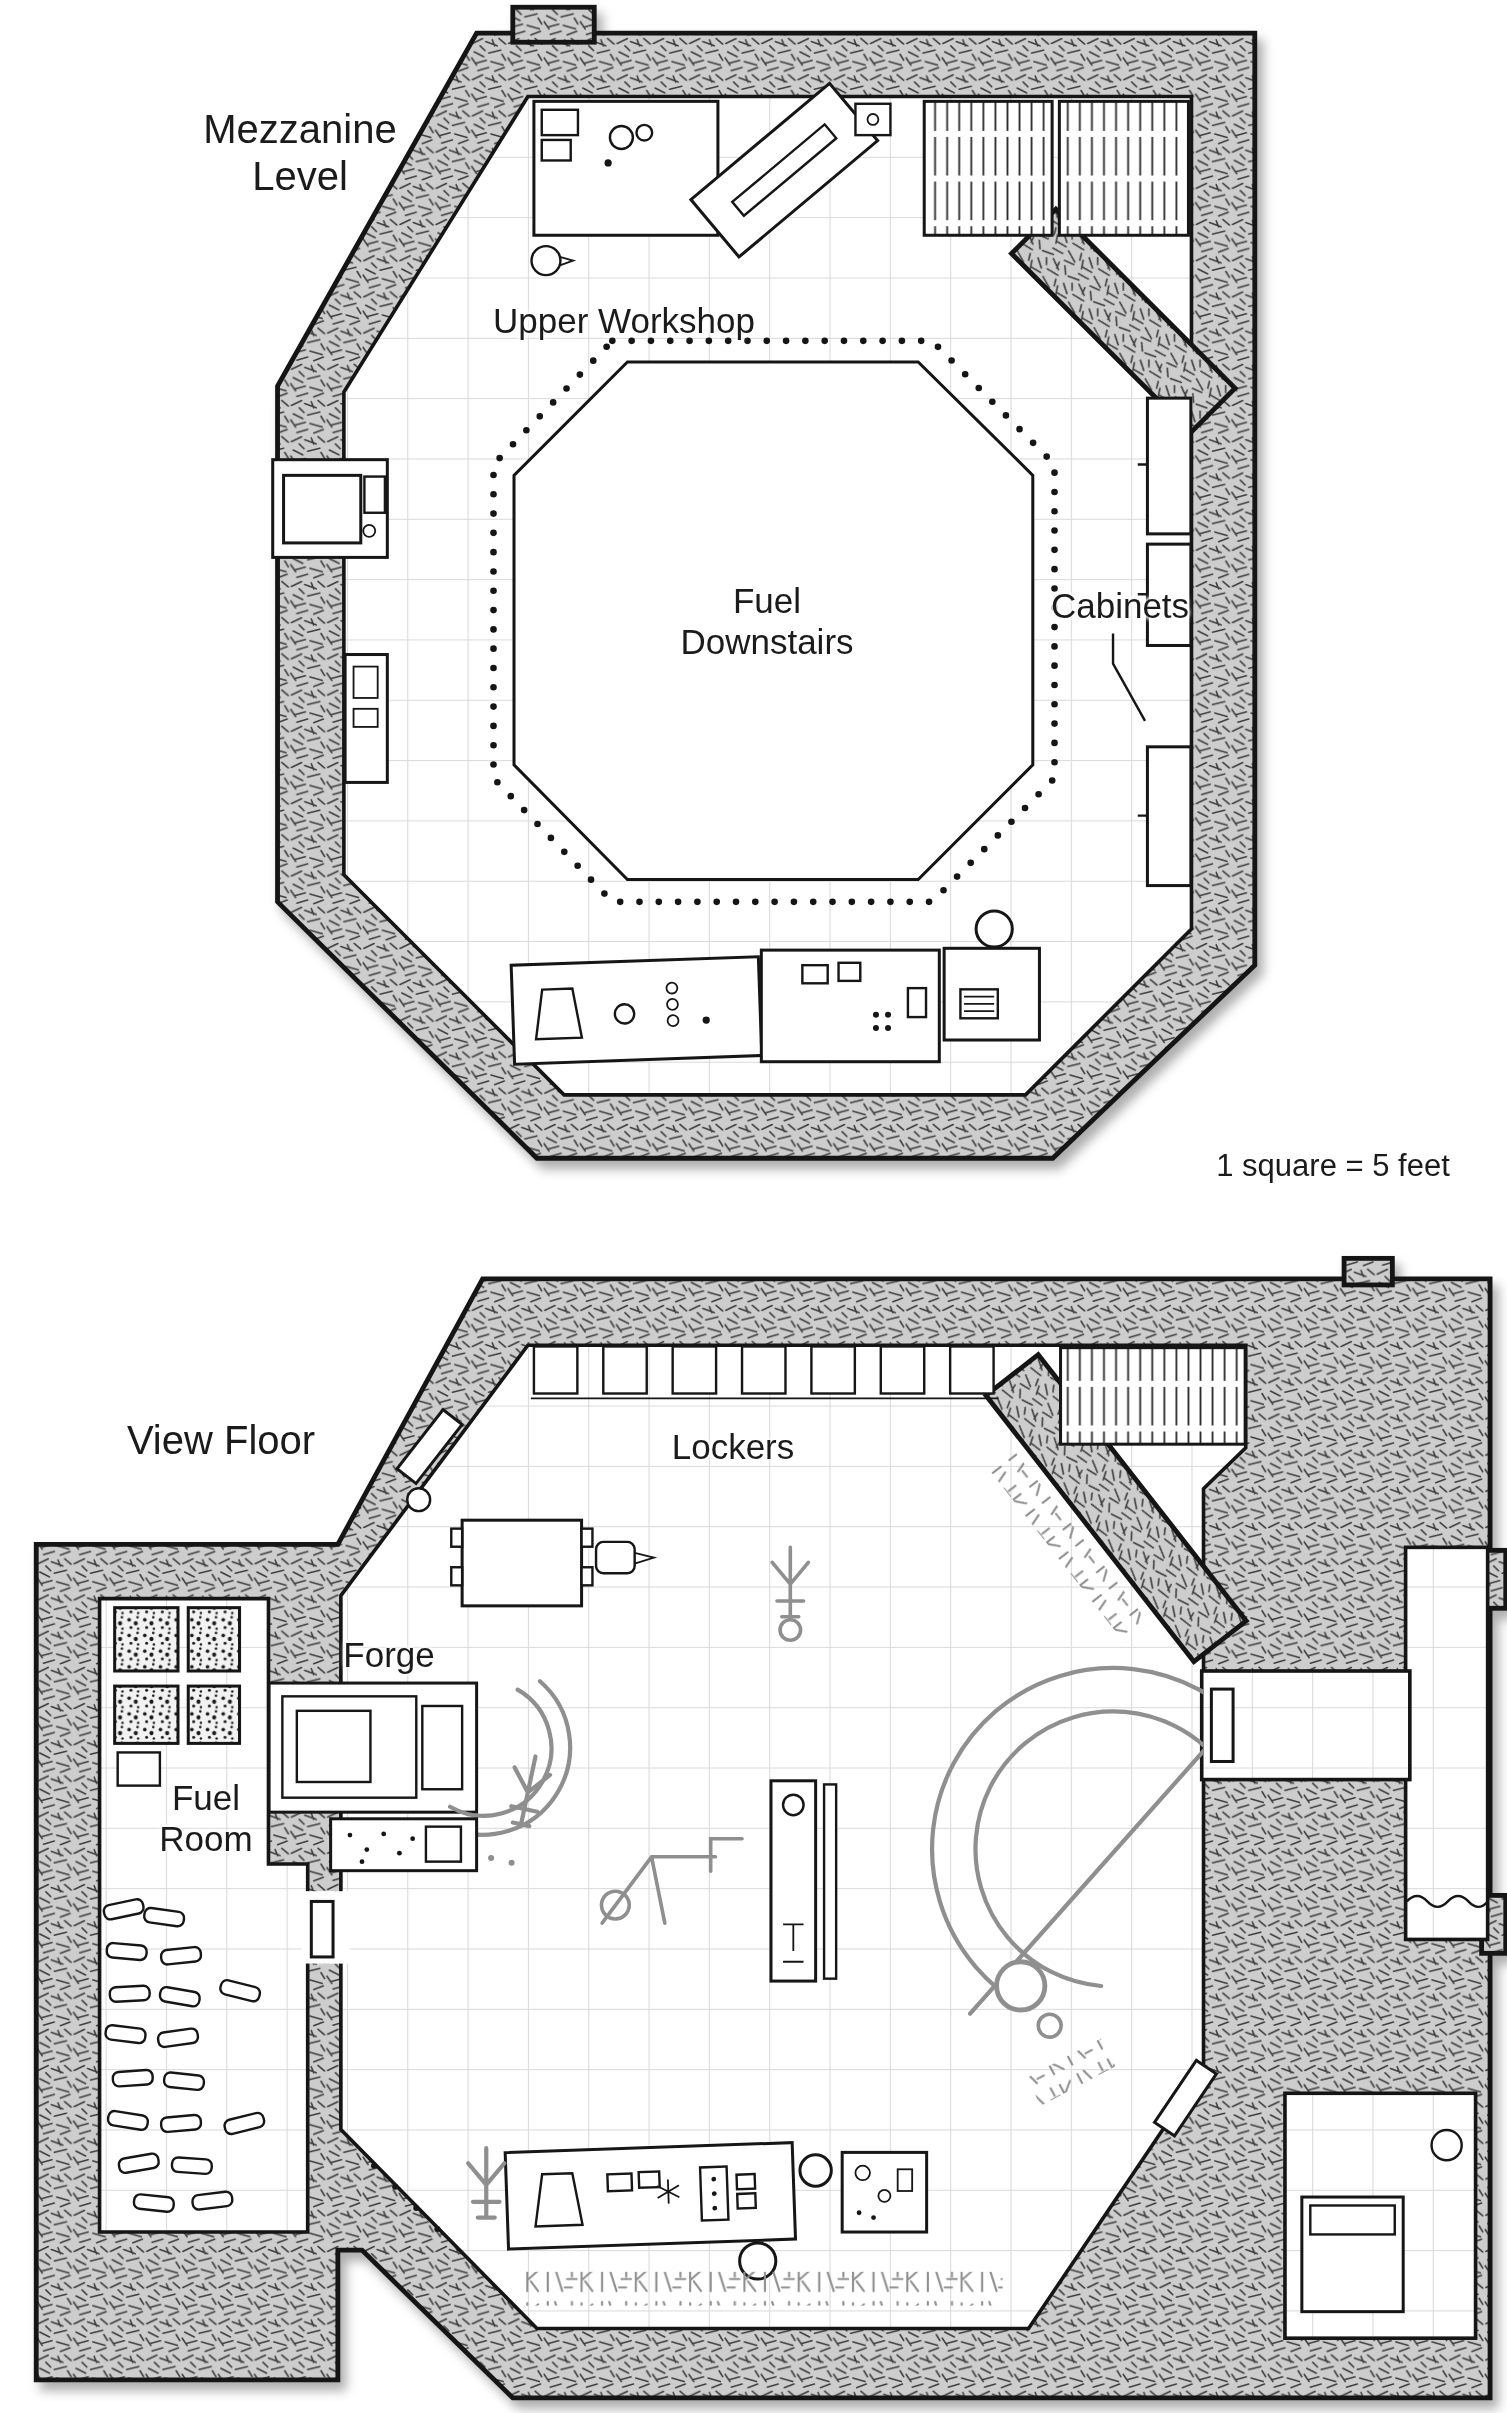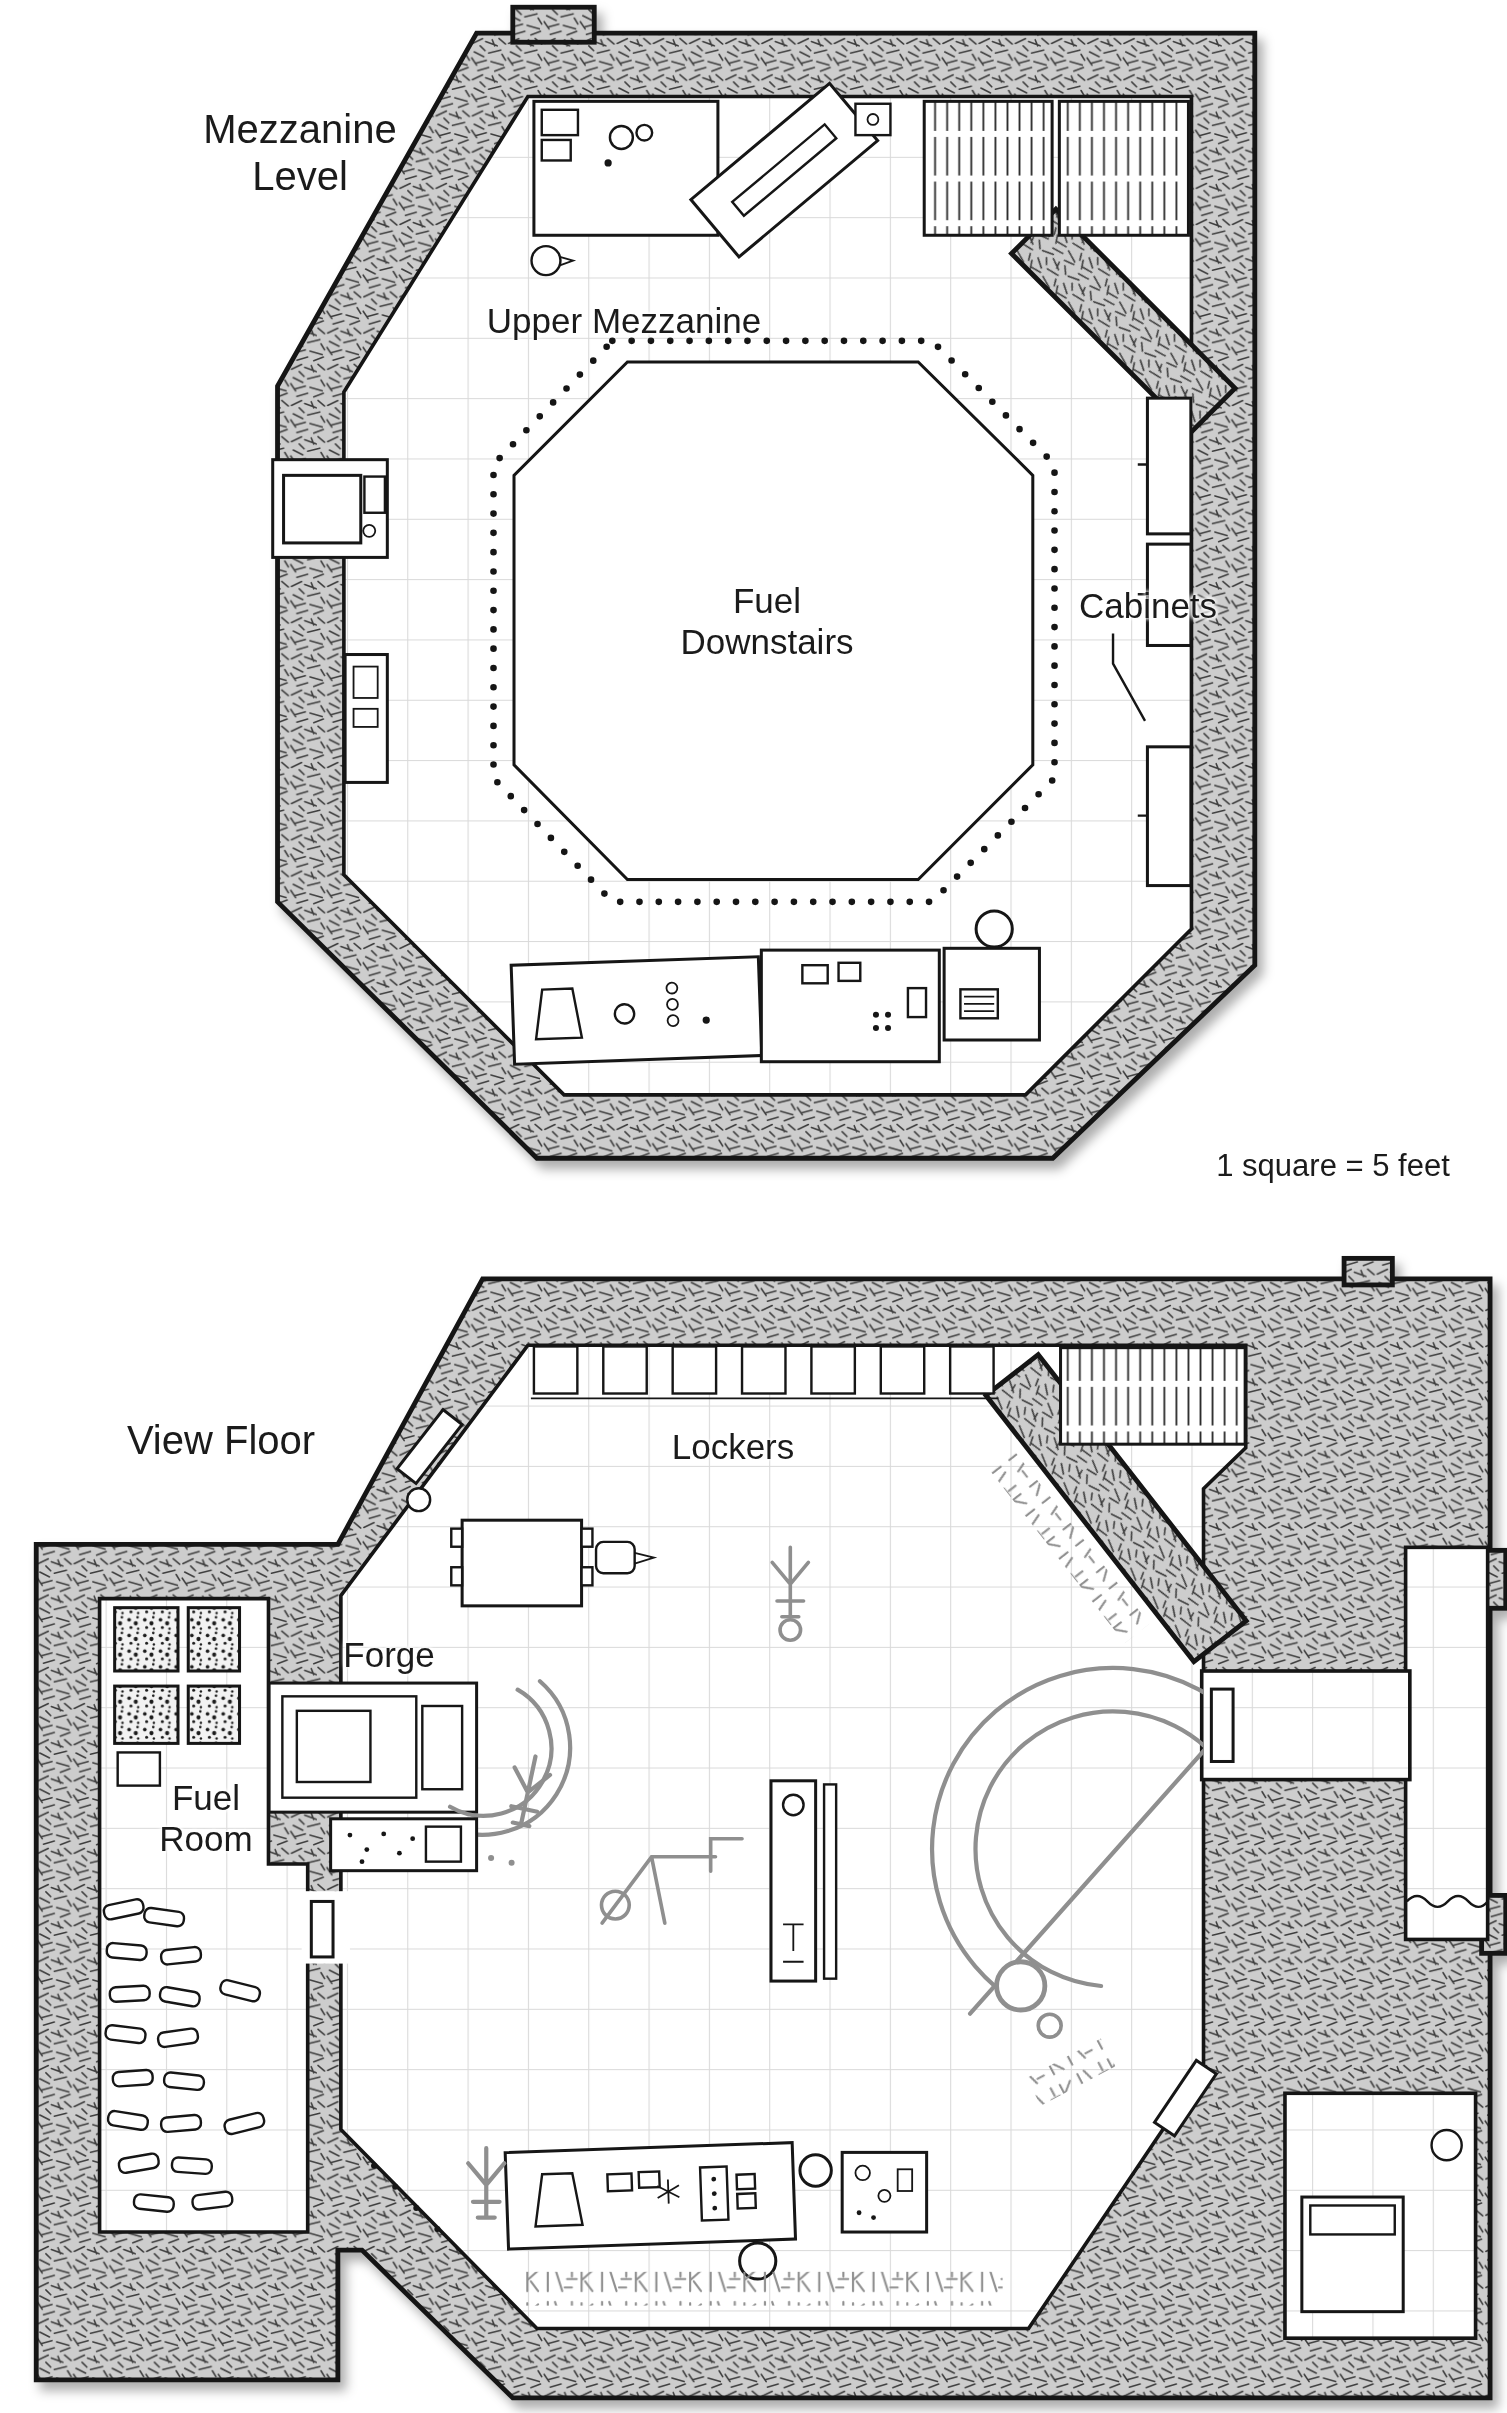--- a/index.html
+++ b/index.html
@@ -338,28 +338,28 @@
       <circle class="furn4" cx="2398" cy="3556" r="25"></circle>
     </g>
   </g>
 </svg>
 
 <div class="label t-title" style="left:300px;top:153px;">
   <div>Mezzanine</div>
   <div>Level</div>
 </div>
 
-<div class="label t-room" style="left:624px;top:321px;">Upper Mezzanine</div>
+<div class="label t-room" style="left:624px;top:321px;">Upper Workshop</div>
 
 <div class="label t-room" style="left:767px;top:621px;">
   <div>Fuel</div>
   <div>Downstairs</div>
 </div>
 
-<div class="label t-room" style="left:1120px;top:606px;margin-left:28px;">Cabinets</div>
+<div class="label t-room" style="left:1120px;top:606px;">Cabinets</div>
 
 <div class="label t-scale" style="left:1333px;top:1166px;">1 square = 5 feet</div>
 
 <div class="label t-title" style="left:221px;top:1441px;">View Floor</div>
 
 <div class="label t-room" style="left:733px;top:1447px;">Lockers</div>
 
 <div class="label t-room" style="left:389px;top:1655px;">Forge</div>
 
 <div class="label t-room" style="left:206px;top:1818px;text-align:center;">

